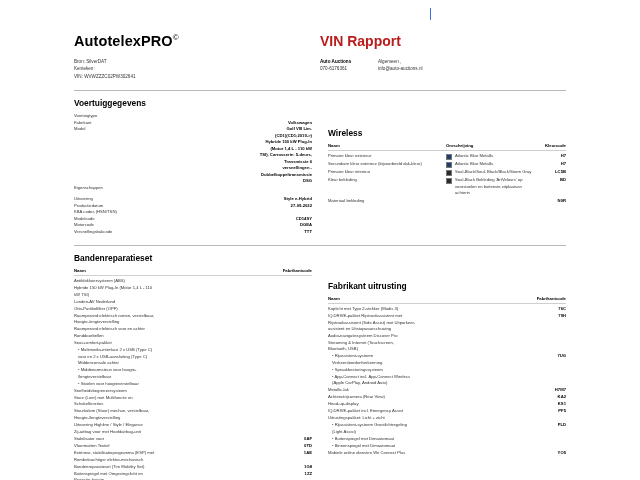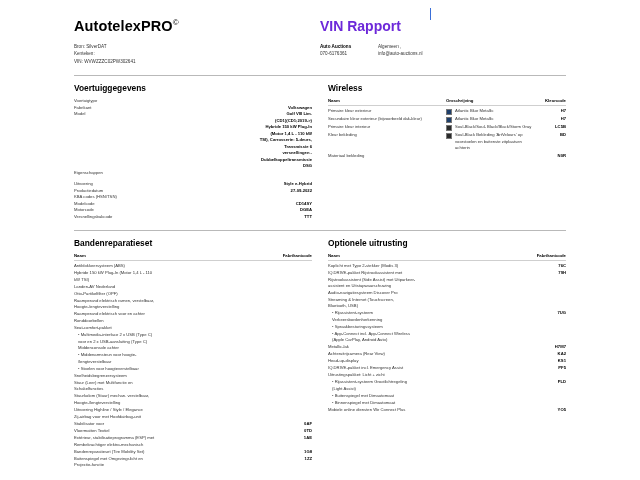--- a/index.html
+++ b/index.html
@@ -14,21 +14,21 @@
     color: #111;
     overflow: hidden;
     position: relative;
   }
   .page {
     position: absolute;
     left: 0; top: 0;
     width: 640px;
     height: 480px;
     box-sizing: border-box;
-    padding: 4px 74px 0 74px;
+    padding: 19px 74px 0 74px;
   }
   .caret {
     position: absolute;
     left: 430px;
     top: 8px;
     width: 1px;
     height: 12px;
     background: #3a6fd8;
   }
   
@@ -46,21 +46,21 @@
     color: #000;
   }
   .brand sup {
     font-size: 8px;
     font-weight: normal;
     vertical-align: super;
   }
   .doc-title {
     font-size: 14px;
     font-weight: bold;
-    color: #6d28d9;
+    color: #b91c1c;
   }
   .meta-block {
     margin-top: 9px;
     font-size: 4.6px;
     line-height: 1.62;
     color: #333;
   }
   .meta-line { white-space: nowrap; }
   .meta-right {
     margin-top: 9px;
@@ -80,20 +80,21 @@
   
   .sec-title {
     font-size: 8.4px;
     font-weight: bold;
     color: #000;
     margin: 7px 0 5px 0;
   }
   .cols {
     display: flex;
     gap: 16px;
+    align-items: center;
   }
   .col { width: 50%; }
   .col-head {
     display: flex;
     font-size: 4.3px;
     font-weight: bold;
     color: #000;
     border-bottom: 0.6px solid #cfcfcf;
     padding-bottom: 2px;
     margin-bottom: 2px;
@@ -376,21 +377,21 @@
         <div class="item">
             <div class="n">Buitenspiegel met Omgevingslicht en
 Projectie-functie</div>
             <div class="c">1ZZ</div>
           </div>
 
       </div>
     </div>
 
     <div class="col">
-      <div class="sec-title">Optionele uitrusting</div>
+      <div class="sec-title">Fabrikant uitrusting</div>
       <div class="col-head">
         <div class="w-name">Naam</div>
         <div class="w-code">Fabrikantcode</div>
       </div>
       <div class="tbl">
         <div class="item">
             <div class="n">Koplicht met Type 2-stekker (Modis 3)</div>
             <div class="c">76C</div>
           </div>
         <div class="item">

